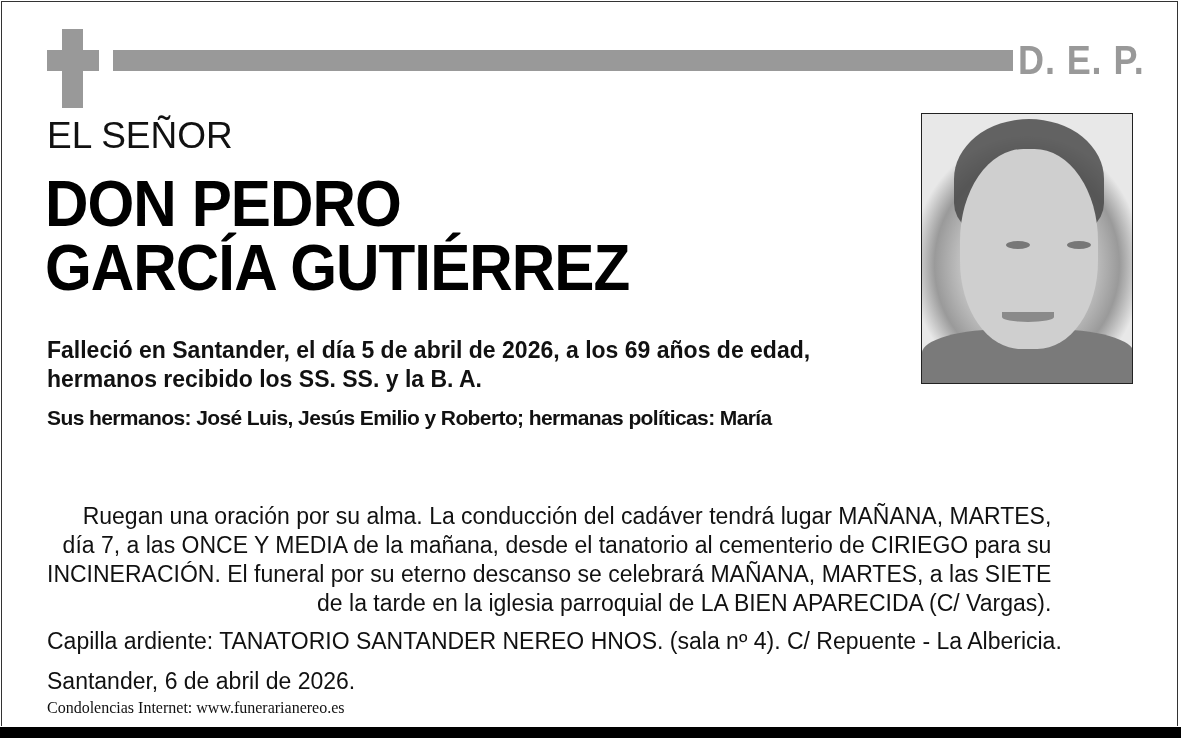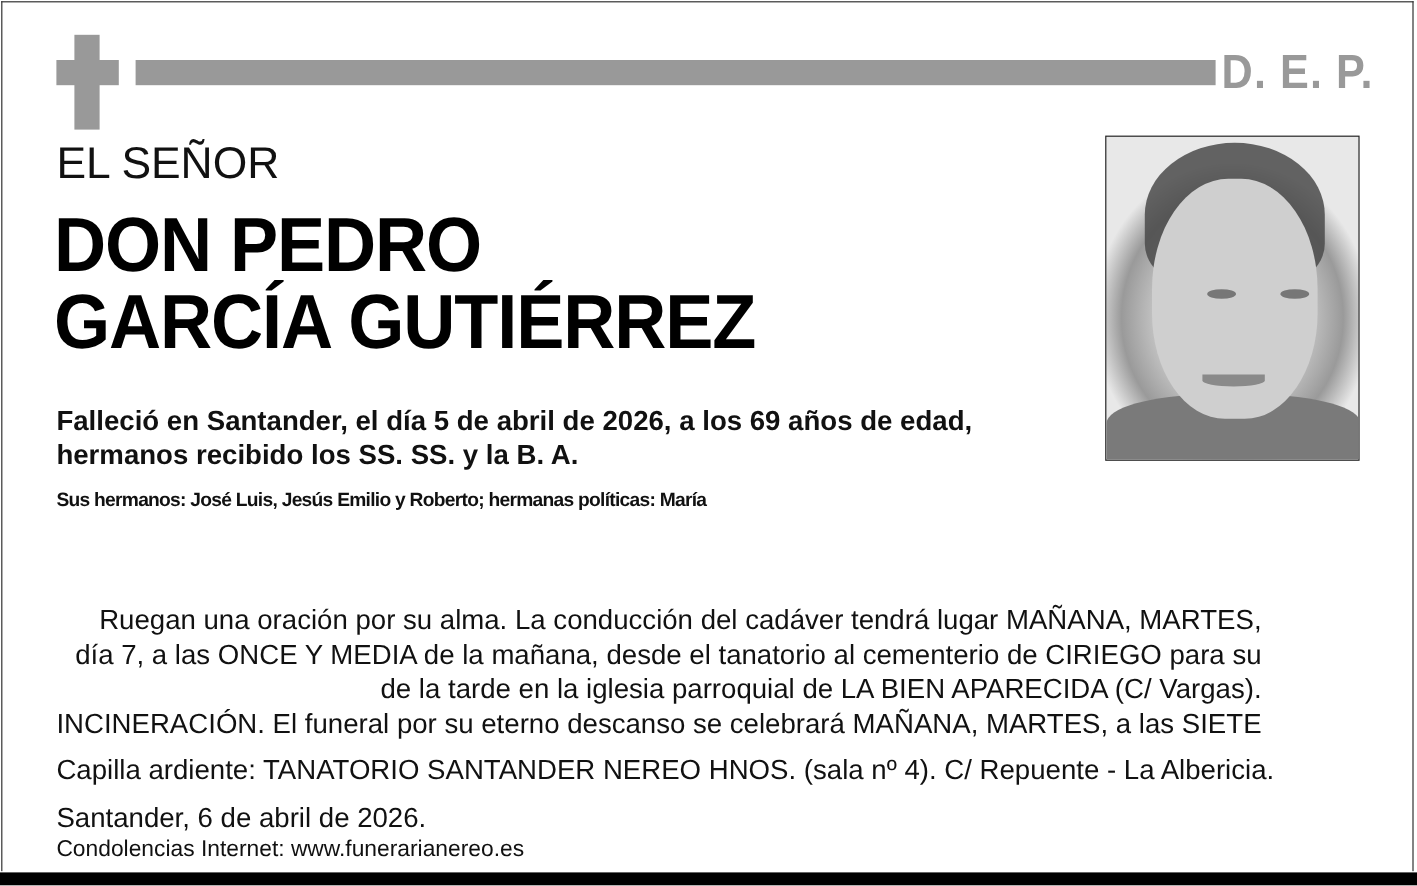--- a/index.html
+++ b/index.html
@@ -28,25 +28,25 @@
                  background: #4a4a4a; opacity: 0.85; }
   .photo .face { position: absolute; left: 38px; top: 35px; width: 138px; height: 200px; border-radius: 46% 46% 44% 44%;
                  background: #cfcfcf; }
   .photo .eye { position: absolute; top: 127px; width: 24px; height: 8px; border-radius: 50%; background: #777; }
   .photo .mouth { position: absolute; left: 80px; top: 198px; width: 52px; height: 10px; border-radius: 0 0 50% 50%; background: #8a8a8a; }
   .photo .shoulders { position: absolute; left: 0; top: 215px; width: 212px; height: 60px; background: #7a7a7a;
                       border-radius: 40% 40% 0 0; }
 
   .text { position: absolute; left: 47px; font-size: 23px; line-height: 29px; color: #111; white-space: nowrap; }
   .para1 { top: 336px; font-weight: bold; }
-  .family { top: 403px; font-weight: bold; font-size: 16px; line-height: 29px; letter-spacing: -0.6px; }
+  .family { top: 403px; font-weight: bold; font-size: 21px; line-height: 29px; letter-spacing: -0.6px; }
   .ceremony { top: 502px; text-align: right; }
   .chapel { top: 627px; }
   .dateline { top: 667px; text-align: right; }
-  .condol { top: 697px; font-size: 19px; line-height: 22px; }
+  .condol { top: 697px; font-size: 16px; line-height: 22px; font-family: Liberation Serif, serif; }
   .line { display: block; }
 </style>
 </head>
 <body>
 
 <div class="frame"></div>
 <div class="bottom-bar"></div>
 
 <div>
   <div class="cross-v"></div>
@@ -75,19 +75,19 @@
   <span class="line">hermanos recibido los SS. SS. y la B. A.</span>
 </div>
 
 <div class="text family">
   <span class="line">Sus hermanos: José Luis, Jesús Emilio y Roberto; hermanas políticas: María</span>
 </div>
 
 <div class="text ceremony">
   <span class="line">Ruegan una oración por su alma. La conducción del cadáver tendrá lugar MAÑANA, MARTES,</span>
   <span class="line">día 7, a las ONCE Y MEDIA de la mañana, desde el tanatorio al cementerio de CIRIEGO para su</span>
+  <span class="line">INCINERACIÓN. El funeral por su eterno descanso se celebrará MAÑANA, MARTES, a las SIETE</span>
   <span class="line">de la tarde en la iglesia parroquial de LA BIEN APARECIDA (C/ Vargas).</span>
-  <span class="line">INCINERACIÓN. El funeral por su eterno descanso se celebrará MAÑANA, MARTES, a las SIETE</span>
 </div>
 
 <div class="text chapel">Capilla ardiente: TANATORIO SANTANDER NEREO HNOS. (sala nº 4). C/ Repuente - La Albericia.</div>
 <div class="text dateline">Santander, 6  de abril de 2026.</div>
 <div class="text condol">Condolencias Internet: www.funerarianereo.es</div>
 
 </body></html>

